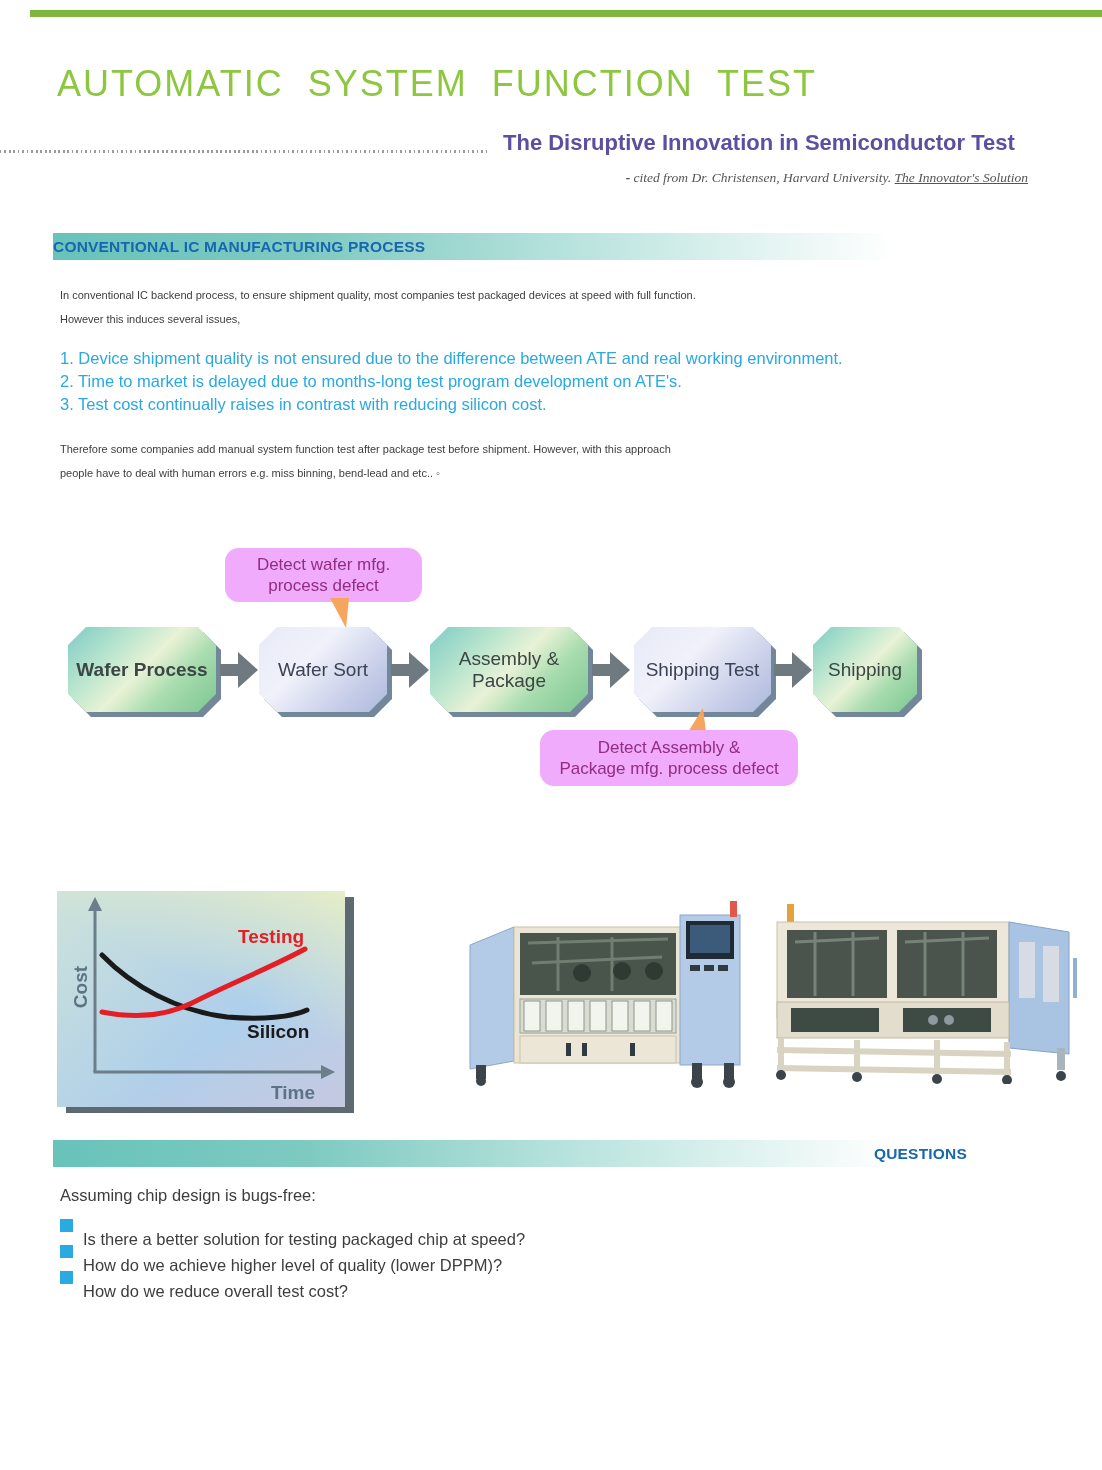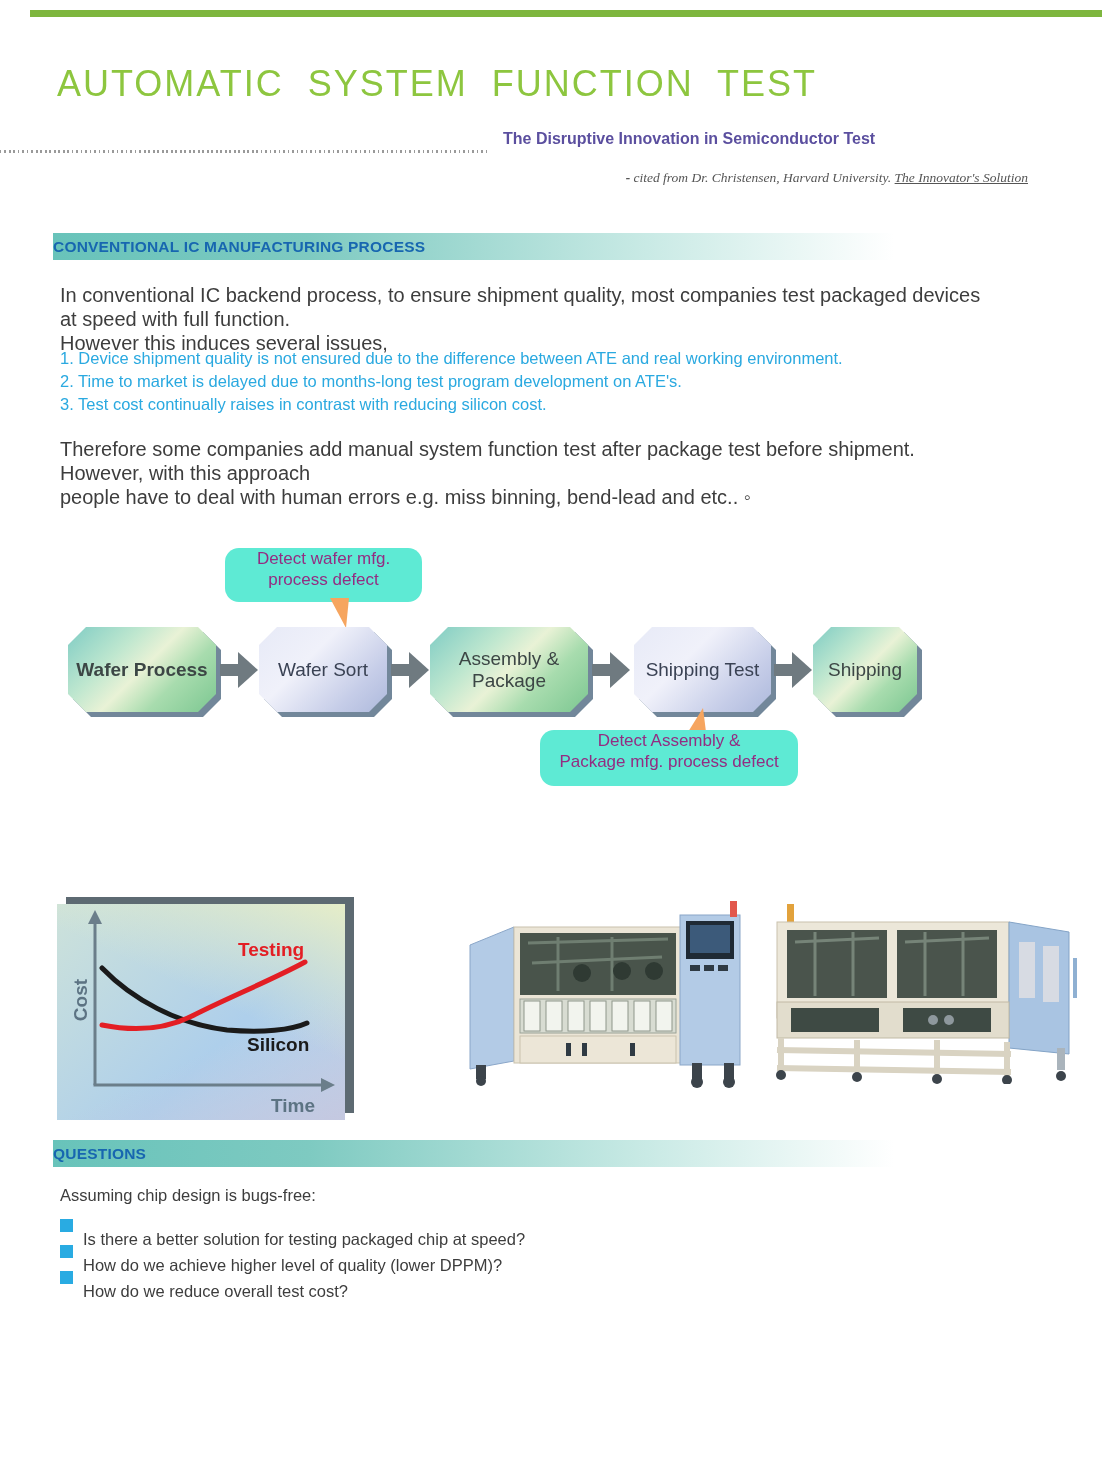--- a/index.html
+++ b/index.html
@@ -7,44 +7,44 @@
         font-family:"Liberation Sans",sans-serif;color:#3d3d3d;}
 
   
   .top-bar{position:absolute;left:30px;top:10px;width:1072px;height:7px;background:#7eb63e;}
 
   
   .title{position:absolute;left:57px;top:63px;font-size:36px;letter-spacing:2px;word-spacing:12px;
          color:#8dc63f;white-space:nowrap;}
   .dotted{position:absolute;left:0;top:150px;width:489px;height:3px;
           background:repeating-linear-gradient(90deg,#9a9a9a 0 1.5px,transparent 1.5px 4.5px);}
-  .subtitle{position:absolute;left:503px;top:130px;font-size:16px;font-weight:bold;color:#5b4f9f;white-space:nowrap;}
+  .subtitle{position:absolute;left:503px;top:130px;font-size:22px;font-weight:bold;color:#5b4f9f;white-space:nowrap;}
   .citation{position:absolute;right:74px;top:170px;font-family:"Liberation Serif",serif;
             font-style:italic;font-size:13.5px;color:#555;white-space:nowrap;}
   .citation .dash{font-weight:bold;}
   .citation a{color:#555;text-decoration:underline;cursor:pointer;}
 
   
   .secbar{position:absolute;left:53px;width:914px;height:27px;display:flex;align-items:center;
           padding-left:0;box-sizing:border-box;
           background:linear-gradient(90deg,#68c3ba 0%,#7ecac1 28%,#c9eae5 65%,#ffffff 92%);}
   .secbar span{font-size:15.5px;font-weight:bold;color:#1766b0;letter-spacing:.2px;}
   .sec1-bar{top:233px;}
-  .sec2-bar{top:1140px;}
-
-  .para{position:absolute;left:60px;width:940px;font-size:20px;line-height:24px;
+  .sec2-bar{top:1140px;justify-content:flex-end;}
+
+  .para{position:absolute;left:60px;width:940px;font-size:11px;line-height:24px;
         color:#3d3d3d;white-space:pre-line;}
   .para1{top:283px;}
   .para2{top:437px;}
   .issues{position:absolute;left:60px;top:347px;font-size:16.5px;line-height:23px;color:#2aa9e0;}
 
   
   .flow{position:absolute;left:0;top:545px;width:1102px;height:265px;}
-  .callout{position:absolute;background:#5eead4;border-radius:14px;color:#932d82;
-           display:flex;flex-direction:column;text-align:center;
+  .callout{position:absolute;background:#f0abfc;border-radius:14px;color:#932d82;
+           display:flex;flex-direction:column;justify-content:center;text-align:center;
            font-size:17px;line-height:21px;}
   .callout-top{left:225px;top:3px;width:197px;height:54px;}
   .callout-bottom{left:540px;top:185px;width:258px;height:56px;}
   .tail-down{position:absolute;left:330px;top:53px;width:0;height:0;
              border-top:30px solid #f6a55f;border-left:16px solid transparent;border-right:3px solid transparent;}
   .tail-up{position:absolute;left:688px;top:163px;width:0;height:0;
            border-bottom:24px solid #f6a55f;border-left:15px solid transparent;border-right:3px solid transparent;}
 
   .fbox{position:absolute;top:82px;height:85px;}
   .fbox .shadow,.fbox .face{position:absolute;left:0;top:0;width:100%;height:100%;
@@ -64,21 +64,21 @@
   .farrow{position:absolute;top:107px;width:38px;height:36px;}
   .farrow .bar{position:absolute;left:0;top:12px;width:20px;height:12px;background:#6f7a80;}
   .farrow .head{position:absolute;left:18px;top:0;width:0;height:0;
                 border-top:18px solid transparent;border-bottom:18px solid transparent;
                 border-left:20px solid #6f7a80;}
   .fa1{left:220px;} .fa2{left:391px;} .fa3{left:592px;} .fa4{left:774px;}
 
   
   .chartwrap{position:absolute;left:57px;top:888px;width:288px;height:216px;}
   .chartwrap .cshadow{position:absolute;left:9px;top:9px;width:100%;height:100%;background:#5d6a72;}
-  .chartface{position:absolute;left:0;top:16px;width:288px;height:216px;
+  .chartface{position:absolute;left:0;top:3px;width:288px;height:216px;
      background:
        linear-gradient(205deg,rgba(233,239,198,.95) 0%,rgba(233,239,198,0) 45%),
        linear-gradient(335deg,rgba(198,198,222,.85) 0%,rgba(198,198,222,0) 38%),
        linear-gradient(135deg,#cde2da 0%,#aecfeb 60%,#bcd4ec 100%);}
 
   
   .machine1{position:absolute;left:462px;top:893px;}
   .machine2{position:absolute;left:757px;top:898px;}
 
   

